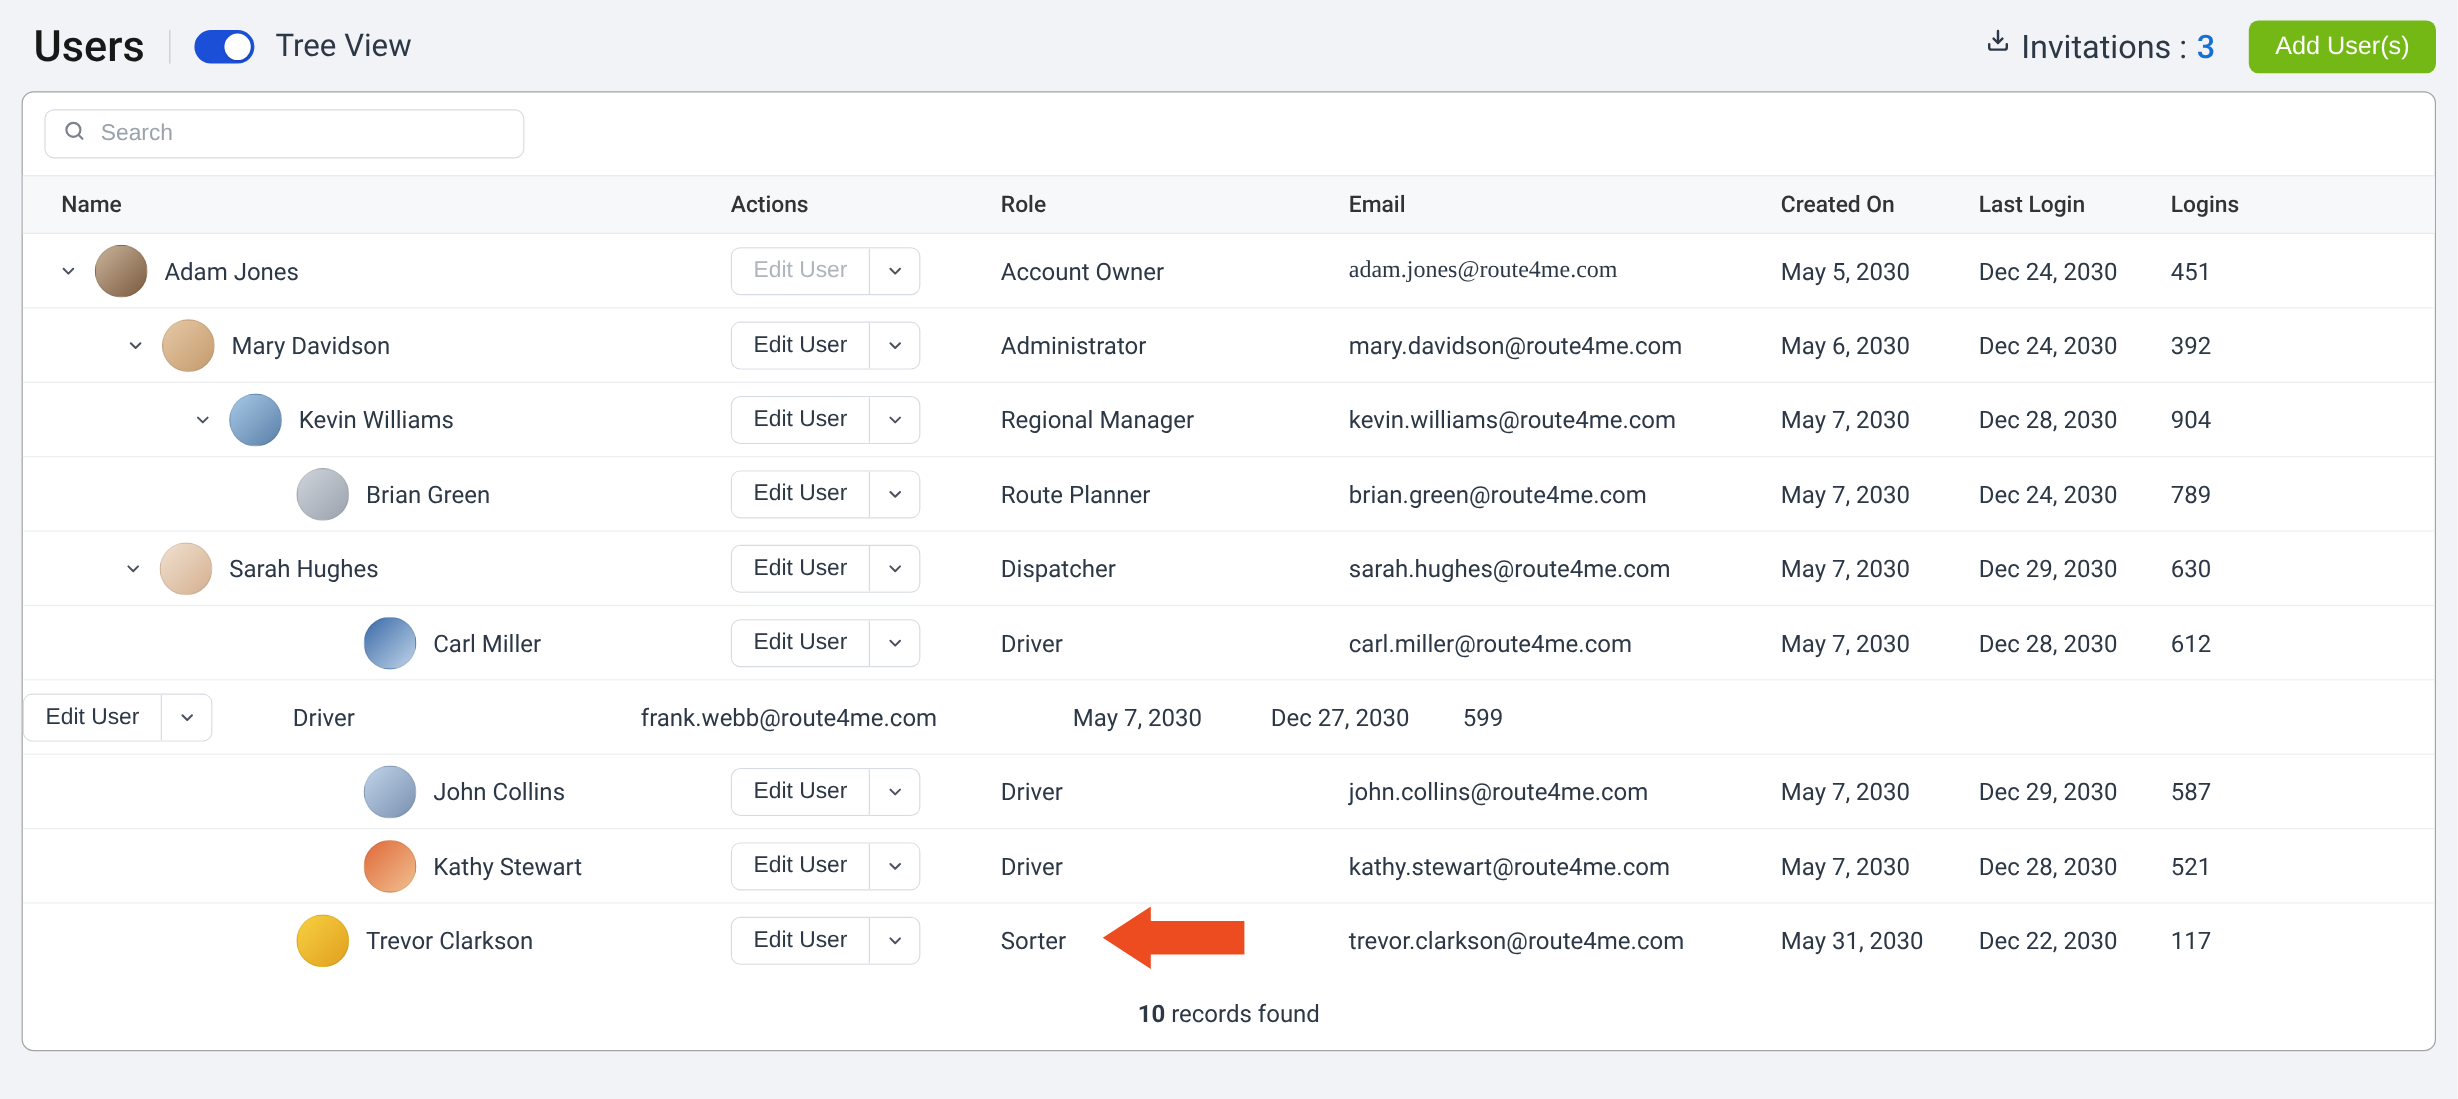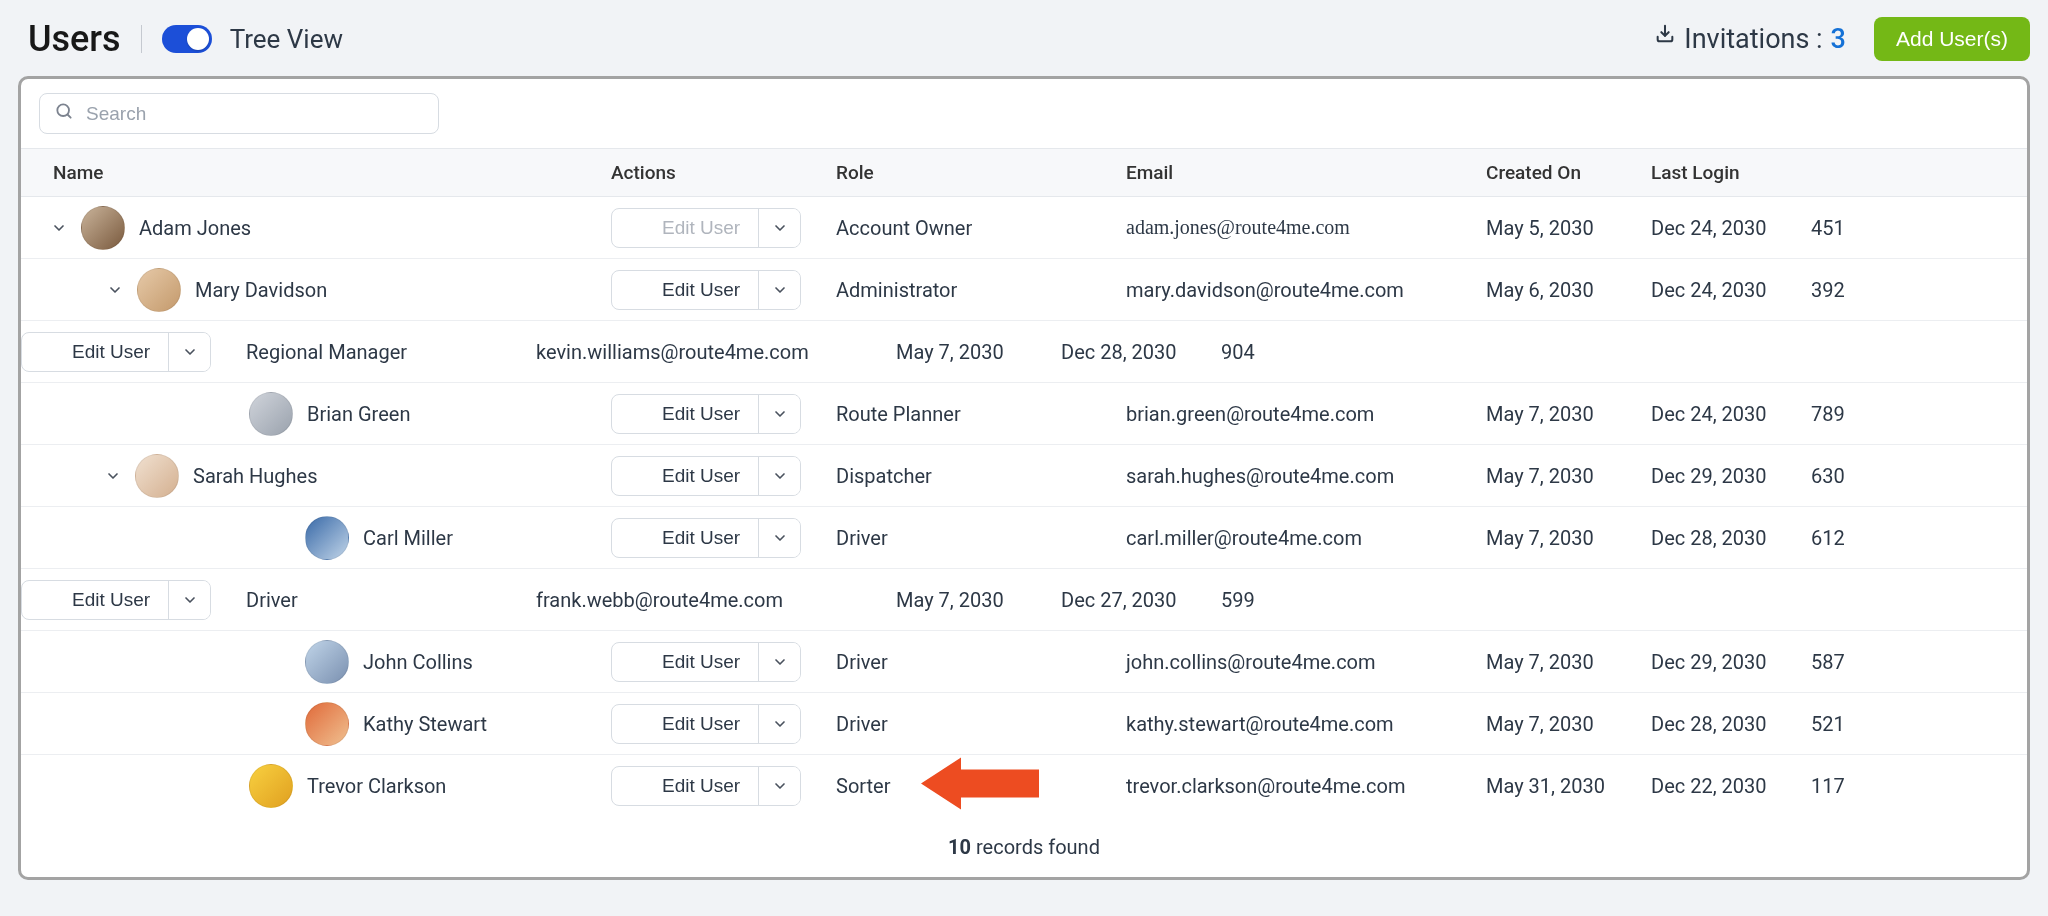--- a/index.html
+++ b/index.html
@@ -85,21 +85,21 @@
     color: #fff;
     border: none;
     border-radius: 8px;
     padding: 10px 22px;
     font-size: 21px;
     cursor: pointer;
   }
   .card {
     background: #fff;
     border-radius: 10px;
-    border: 3px solid #a3a3a3;
+    border: 1px solid #a3a3a3;
     overflow: visible;
   }
   .search-row {
     padding: 14px 18px;
   }
   .search-wrap {
     display: flex;
     align-items: center;
     gap: 10px;
     width: 400px;
@@ -165,21 +165,20 @@
     display: inline-block;
     border: 1px solid rgba(0,0,0,0.06);
   }
   .uname { font-size: 20px; color: #2d3846; }
   .btn-group {
     display: inline-flex;
     border: 1.5px solid #d7dce2;
     border-radius: 8px;
     overflow: hidden;
     background: #fff;
-    padding-left: 32px;
   }
   .btn-group .edit {
     padding: 8px 18px;
     background: #fff;
     color: #2d3846;
     font-size: 19px;
     font-weight: 500;
     cursor: pointer;
     border: none;
   }
@@ -253,20 +252,21 @@
       </div>
     </div>
 
     <div class="table-head">
       <div class="col-name">Name</div>
       <div class="col-act">Actions</div>
       <div class="col-role">Role</div>
       <div class="col-email">Email</div>
       <div class="col-created">Created On</div>
       <div class="col-last">Last Login</div>
+      <div class="col-logins">Logins</div>
     </div>
 
     <div id="rows">
         <div class="row">
           <div class="col-name" style="padding: 0px;">
             <div class="name-cell" style="padding-left: 30px;">
               <span class="chev">
                 <svg width="16" height="16" viewBox="0 0 24 24" fill="none" stroke="currentColor" stroke-width="2.5" stroke-linecap="round" stroke-linejoin="round">
                   <polyline points="6 9 12 15 18 9"></polyline>
                 </svg>
@@ -309,20 +309,31 @@
                 </svg>
               </button>
             </span></div>
           <div class="col-role" style="padding: 0px;"><span class="cell-txt">Administrator</span></div>
           <div class="col-email" style="padding: 0px;"><span class="cell-txt">mary.davidson@route4me.com</span></div>
           <div class="col-created" style="padding: 0px;"><span class="cell-txt">May 6, 2030</span></div>
           <div class="col-last" style="padding: 0px;"><span class="cell-txt">Dec 24, 2030</span></div>
           <div class="col-logins" style="padding: 0px;"><span class="cell-txt">392</span></div>
         </div>
         <div class="row">
+          <div class="col-name" style="padding: 0px;">
+            <div class="name-cell" style="padding-left: 142px;">
+              <span class="chev">
+                <svg width="16" height="16" viewBox="0 0 24 24" fill="none" stroke="currentColor" stroke-width="2.5" stroke-linecap="round" stroke-linejoin="round">
+                  <polyline points="6 9 12 15 18 9"></polyline>
+                </svg>
+              </span>
+              <span class="avatar" style="background: linear-gradient(135deg, rgb(168, 201, 230), rgb(90, 127, 168));"></span>
+              <span class="uname">Kevin Williams</span>
+            </div>
+          </div>
           <div class="col-act" style="padding: 0px;"><span class="btn-group">
               <button class="edit">Edit User</button>
               <button class="drop">
                 <svg width="16" height="16" viewBox="0 0 24 24" fill="none" stroke="currentColor" stroke-width="2.5" stroke-linecap="round" stroke-linejoin="round">
                   <polyline points="6 9 12 15 18 9"></polyline>
                 </svg>
               </button>
             </span></div>
           <div class="col-role" style="padding: 0px;"><span class="cell-txt">Regional Manager</span></div>
           <div class="col-email" style="padding: 0px;"><span class="cell-txt">kevin.williams@route4me.com</span></div>

